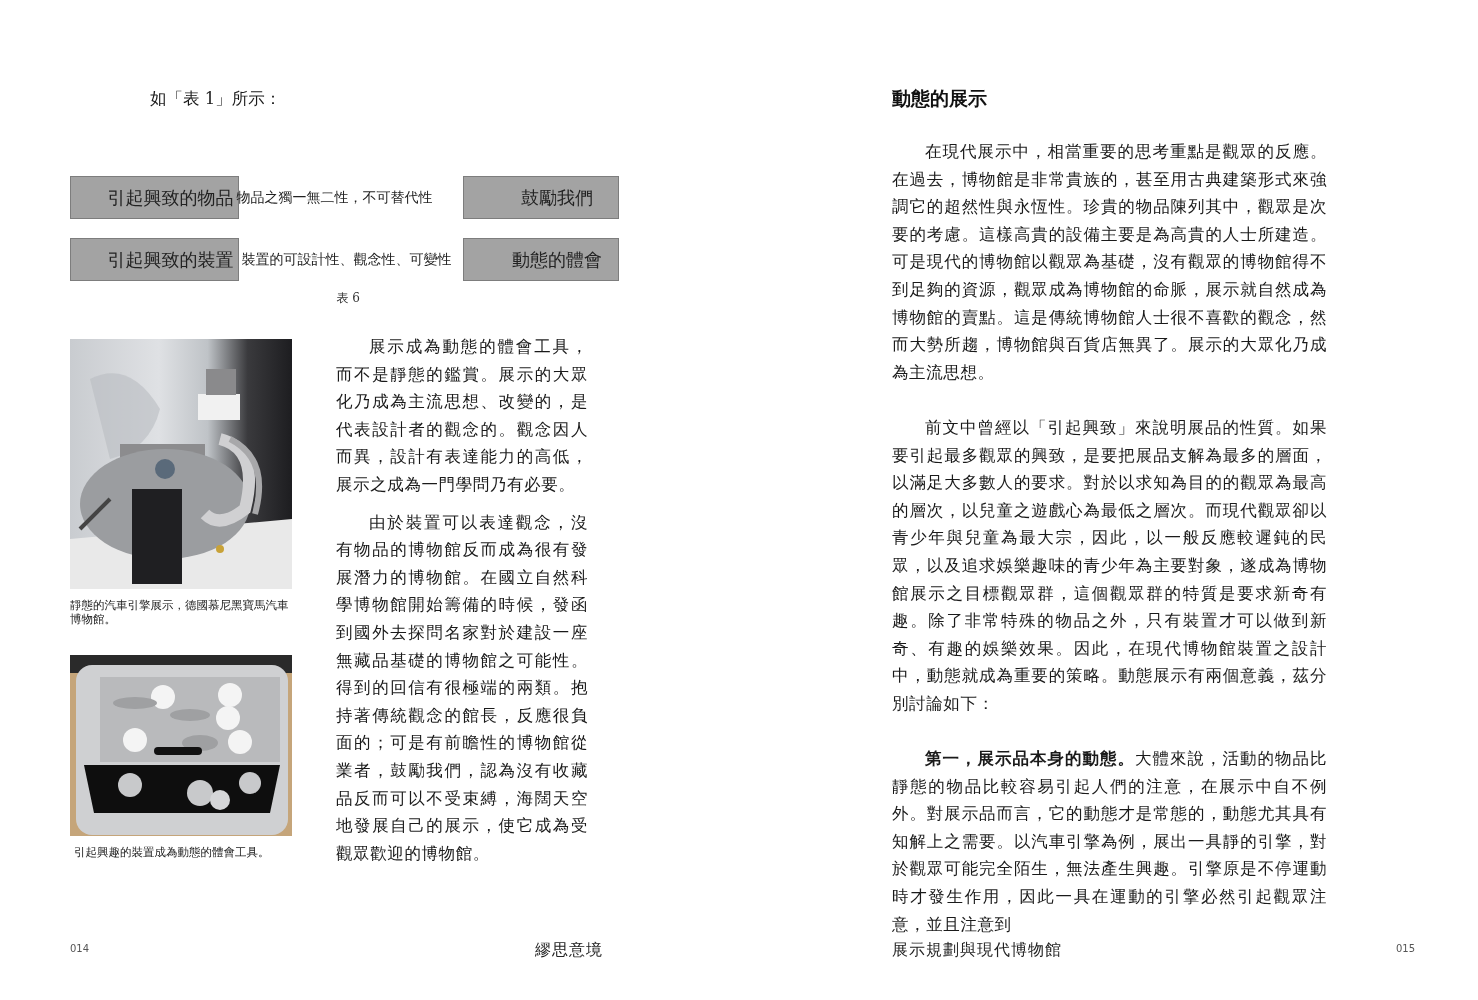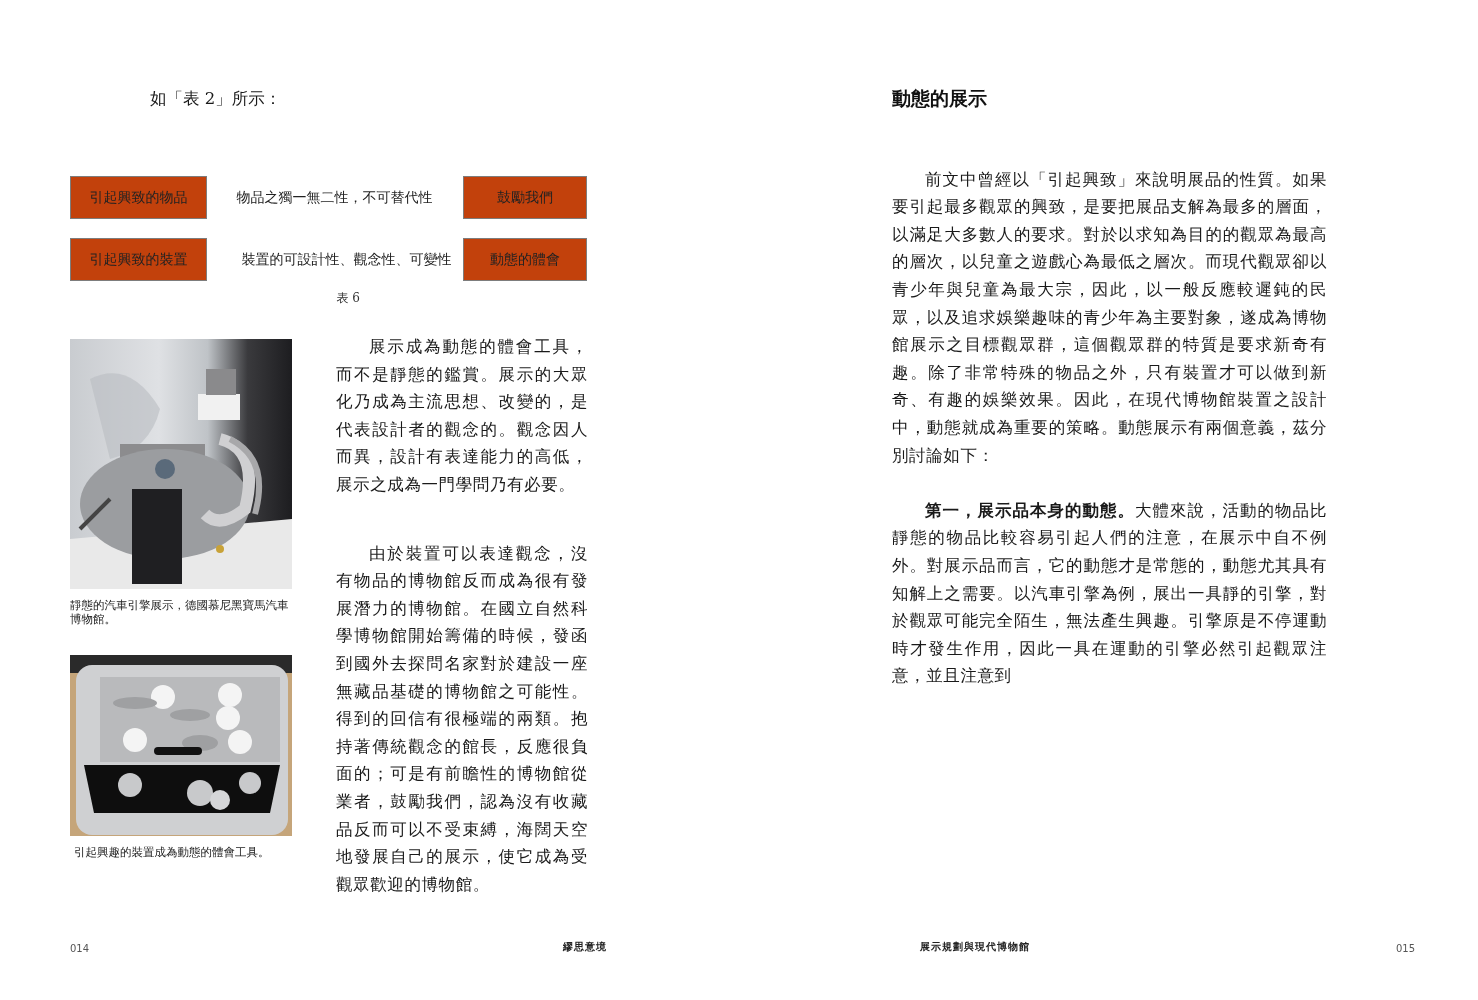--- a/index.html
+++ b/index.html
@@ -5,41 +5,41 @@
   html, body { margin:0; padding:0; }
   body { width:1478px; height:1000px; background:#ffffff; position:relative; overflow:hidden;
          font-family: "DejaVu Serif", "Liberation Serif", serif; color:#1a1a1a; }
   .page { position:absolute; top:0; height:1000px; }
   .page-left { left:0; width:739px; }
   .page-right { left:739px; width:739px; }
   .abs { position:absolute; }
   .body-text { font-size:16.5px; line-height:27.6px; letter-spacing:0.6px; text-align:justify; }
   .intro { left:150px; top:84px; width:440px; font-size:16.5px; line-height:30px; }
   .intro .l1 { padding-left:37px; display:block; }
-  .tbox { position:absolute; border:1px solid #7d7d7d; background:#c2410c;
-          font-family:"DejaVu Sans","Liberation Sans",sans-serif; font-size:14px;
-          display:flex; align-items:center; justify-content:center; color:#222; }
+  .tbox { position:absolute; border:1px solid #7d7d7d; background:#a3a3a3;
+          font-family:"DejaVu Sans","Liberation Sans",sans-serif; font-size:18px;
+          display:flex; align-items:center; justify-content:center; color:#222;padding-left:32px; }
   .tmid { position:absolute; font-family:"DejaVu Sans","Liberation Sans",sans-serif; font-size:14px;
           color:#222; text-align:center; }
   .table-caption { left:300px; top:290px; width:60px; text-align:right; font-size:12px; color:#333; }
   .photo { position:absolute; overflow:hidden; }
   .caption { font-size:11.5px; line-height:14px; color:#222; }
   .para { text-indent:2em; margin:0; }
   .heading { left:892px; top:86px; font-family:"DejaVu Sans","Liberation Sans",sans-serif;
              font-weight:bold; font-size:19px; color:#111; }
   .footer-num { font-family:"DejaVu Sans","Liberation Sans",sans-serif; font-size:10px; color:#555; }
-  .footer-title { font-size:10px; color:#222; letter-spacing:1px; font-weight:bold;margin-left:28px; }
+  .footer-title { font-size:16px; color:#222; letter-spacing:1px; font-weight:normal; }
   b.strong { font-weight:bold; }
 </style>
 </head>
 <body>
 
 <div class="page page-left">
   <div class="abs intro">
-    <span>如「表 2」所示：</span>
+    <span>如「表 1」所示：</span>
   </div>
 
   <div>
     <div class="tbox" style="left:70px;top:176px;width:135px;height:41px;">引起興致的物品</div>
     <div class="tmid" style="left:212px;top:189px;width:245px;">物品之獨一無二性，不可替代性</div>
     <div class="tbox" style="left:463px;top:176px;width:122px;height:41px;">鼓勵我們</div>
 
     <div class="tbox" style="left:70px;top:238px;width:135px;height:41px;">引起興致的裝置</div>
     <div class="tmid" style="left:224px;top:251px;width:245px;">裝置的可設計性、觀念性、可變性</div>
     <div class="tbox" style="left:463px;top:238px;width:122px;height:41px;">動態的體會</div>
@@ -85,30 +85,31 @@
       <circle cx="60" cy="130" r="12" fill="#c8c9cb"></circle>
       <circle cx="130" cy="138" r="13" fill="#c8c9cb"></circle>
       <circle cx="150" cy="145" r="10" fill="#d5d6d8"></circle>
       <circle cx="180" cy="128" r="11" fill="#c8c9cb"></circle>
     </svg>
   </div>
   <div class="abs caption" style="left:74px;top:845px;width:228px;">引起興趣的裝置成為動態的體會工具。</div>
 
   <div class="abs body-text" style="left:336px;top:333px;width:252px;">
     <p class="para">展示成為動態的體會工具，而不是靜態的鑑賞。展示的大眾化乃成為主流思想、改變的，是代表設計者的觀念的。觀念因人而異，設計有表達能力的高低，展示之成為一門學問乃有必要。</p>
-    <p class="para" style="margin-top:41px;">由於裝置可以表達觀念，沒有物品的博物館反而成為很有發展潛力的博物館。在國立自然科學博物館開始籌備的時候，發函到國外去探問名家對於建設一座無藏品基礎的博物館之可能性。得到的回信有很極端的兩類。抱持著傳統觀念的館長，反應很負面的；可是有前瞻性的博物館從業者，鼓勵我們，認為沒有收藏品反而可以不受束縛，海闊天空地發展自己的展示，使它成為受觀眾歡迎的博物館。</p>
+    <p class="para" style="margin-top:10px;">由於裝置可以表達觀念，沒有物品的博物館反而成為很有發展潛力的博物館。在國立自然科學博物館開始籌備的時候，發函到國外去探問名家對於建設一座無藏品基礎的博物館之可能性。得到的回信有很極端的兩類。抱持著傳統觀念的館長，反應很負面的；可是有前瞻性的博物館從業者，鼓勵我們，認為沒有收藏品反而可以不受束縛，海闊天空地發展自己的展示，使它成為受觀眾歡迎的博物館。</p>
   </div>
 
   <div class="abs footer-num" style="left:70px;top:943px;">014</div>
   <div class="abs footer-title" style="left:535px;top:940px;">繆思意境</div>
 </div>
 
 <div class="page page-right">
   <div class="abs heading" style="left:153px;">動態的展示</div>
 
   <div class="abs body-text" style="left:153px;top:138px;width:435px;">
+    <p class="para">在現代展示中，相當重要的思考重點是觀眾的反應。在過去，博物館是非常貴族的，甚至用古典建築形式來強調它的超然性與永恆性。珍貴的物品陳列其中，觀眾是次要的考慮。這樣高貴的設備主要是為高貴的人士所建造。可是現代的博物館以觀眾為基礎，沒有觀眾的博物館得不到足夠的資源，觀眾成為博物館的命脈，展示就自然成為博物館的賣點。這是傳統博物館人士很不喜歡的觀念，然而大勢所趨，博物館與百貨店無異了。展示的大眾化乃成為主流思想。</p>
     <p class="para" style="margin-top:27.6px;">前文中曾經以「引起興致」來說明展品的性質。如果要引起最多觀眾的興致，是要把展品支解為最多的層面，以滿足大多數人的要求。對於以求知為目的的觀眾為最高的層次，以兒童之遊戲心為最低之層次。而現代觀眾卻以青少年與兒童為最大宗，因此，以一般反應較遲鈍的民眾，以及追求娛樂趣味的青少年為主要對象，遂成為博物館展示之目標觀眾群，這個觀眾群的特質是要求新奇有趣。除了非常特殊的物品之外，只有裝置才可以做到新奇、有趣的娛樂效果。因此，在現代博物館裝置之設計中，動態就成為重要的策略。動態展示有兩個意義，茲分別討論如下：</p>
     <p class="para" style="margin-top:27.6px;"><b class="strong">第一，展示品本身的動態。</b><span>大體來說，活動的物品比靜態的物品比較容易引起人們的注意，在展示中自不例外。對展示品而言，它的動態才是常態的，動態尤其具有知解上之需要。以汽車引擎為例，展出一具靜的引擎，對於觀眾可能完全陌生，無法產生興趣。引擎原是不停運動時才發生作用，因此一具在運動的引擎必然引起觀眾注意，並且注意到</span></p>
   </div>
 
   <div class="abs footer-title" style="left:153px;top:940px;">展示規劃與現代博物館</div>
   <div class="abs footer-num" style="left:657px;top:943px;">015</div>
 </div>
 
 </body></html>

